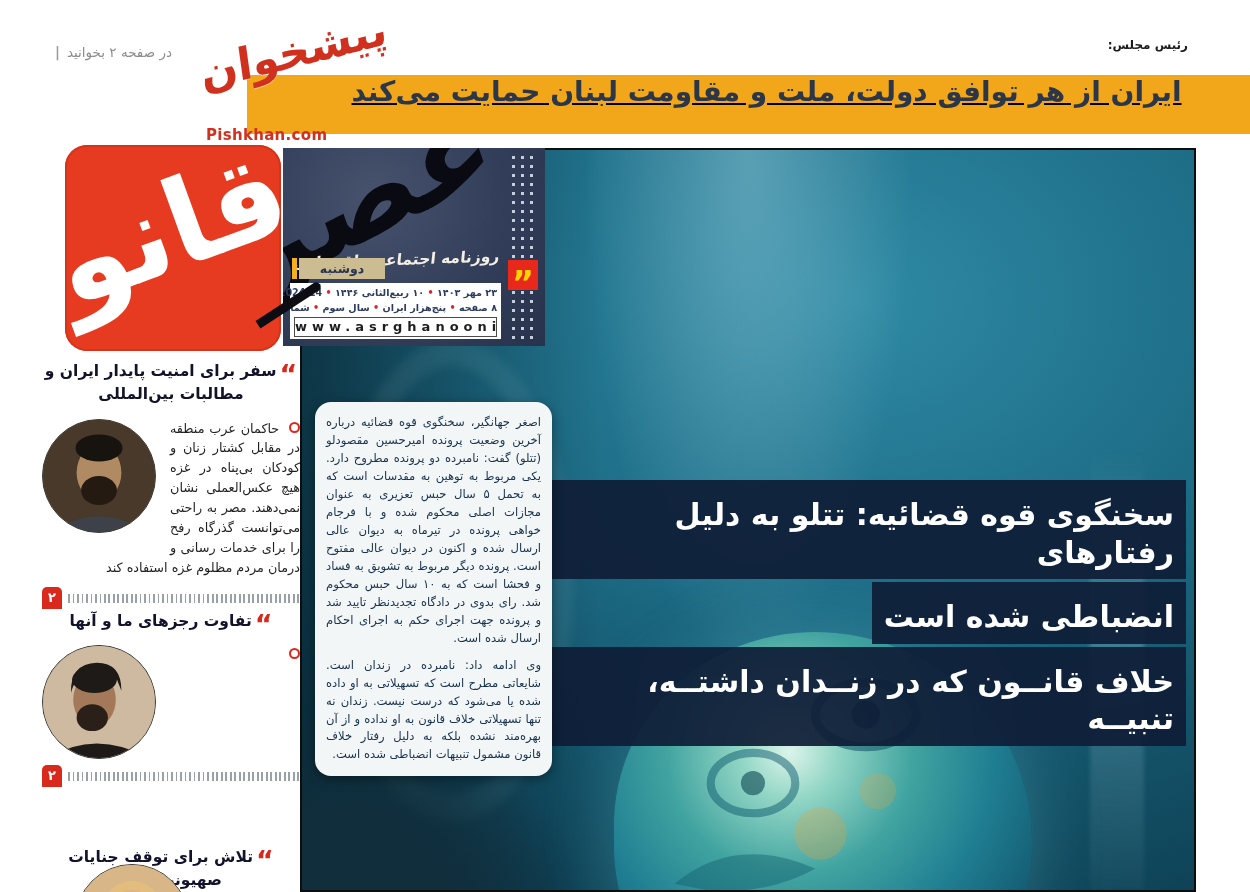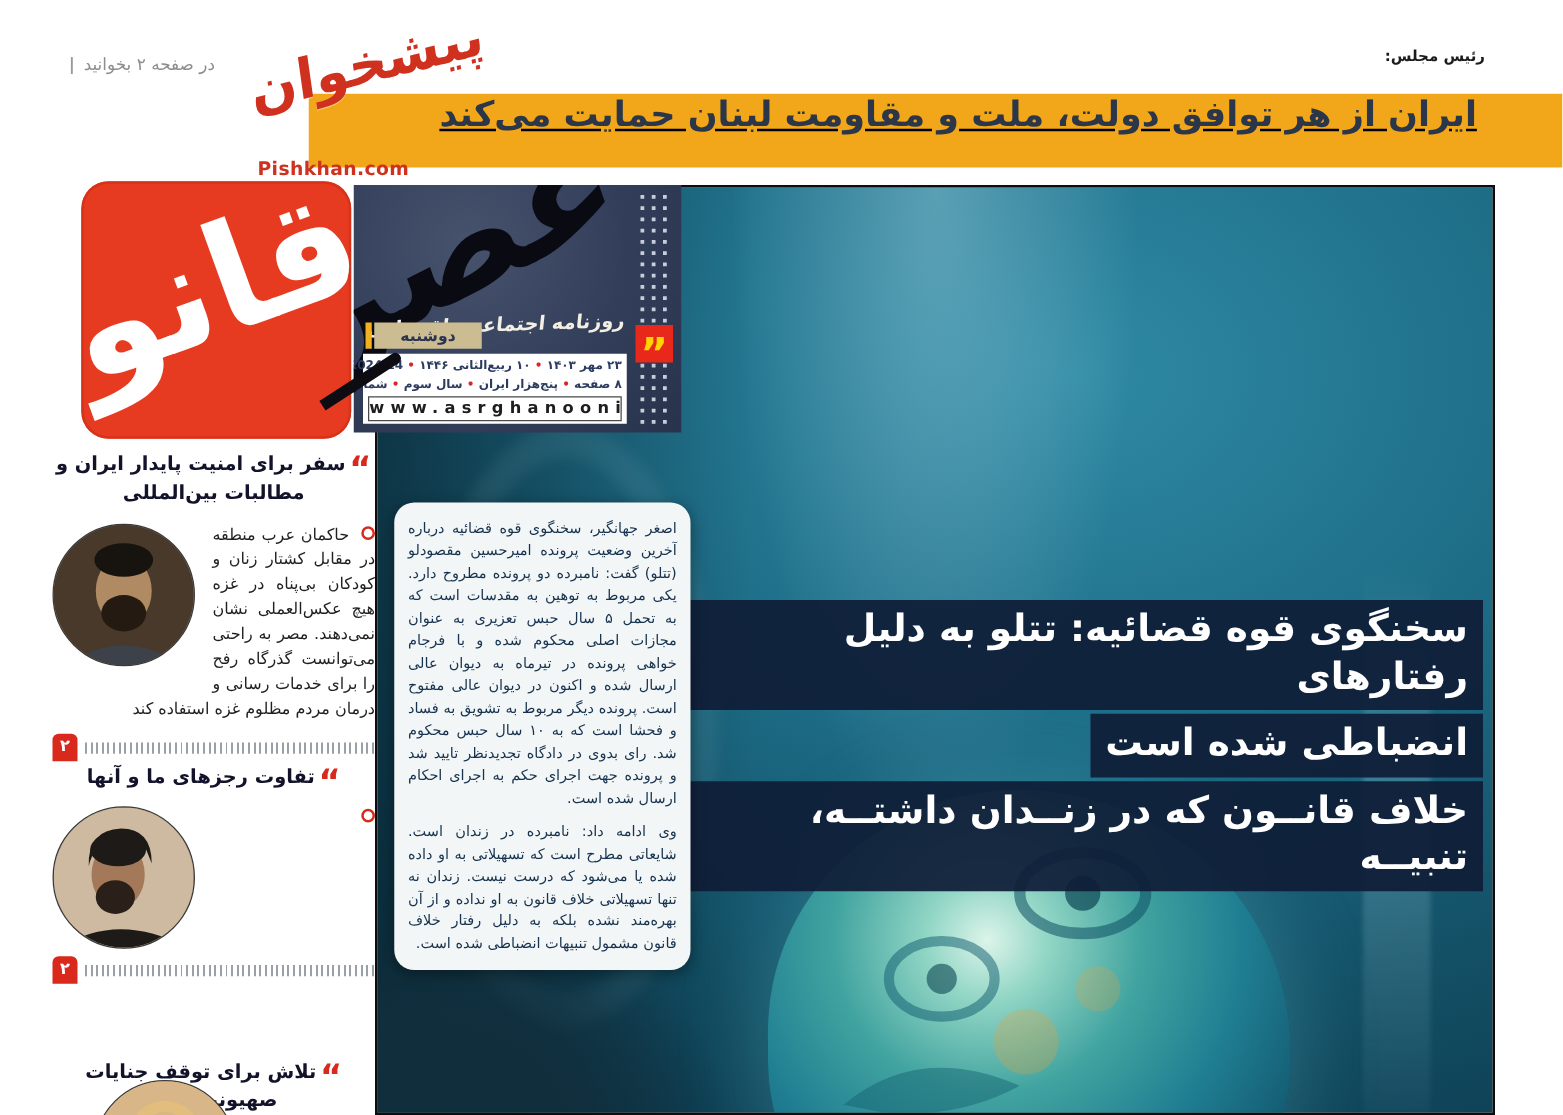--- a/index.html
+++ b/index.html
@@ -41,21 +41,21 @@
             background:radial-gradient(ellipse at 28% 100%, #112e3c 32%, rgba(17,46,60,0) 72%);}
 
   
   .headline{position:absolute;top:18px;right:14px;z-index:4;text-align:right;line-height:1.12;}
   .hl1{font-size:96px;font-weight:bold;color:#ffffff;text-shadow:0 5px 12px rgba(0,0,0,.5);}
   .hl2{font-size:94px;font-weight:bold;color:#FFD006;margin-top:4px;text-shadow:0 5px 12px rgba(0,0,0,.5);}
 
   
   .subhead{position:absolute;top:330px;right:8px;width:640px;z-index:4;text-align:right;}
   .subhead .bar{display:inline-block;background:rgba(15,29,55,.93);color:#fff;font-size:30px;
-                font-weight:bold;padding:5px 12px 8px;margin-bottom:3px;line-height:1.25;}
+                font-weight:bold;padding:16px 12px 8px;margin-bottom:3px;line-height:1.25;}
   .subhead .bar.short{margin-left:86px;}
 
   
   .textbox{position:absolute;left:13px;top:252px;width:237px;z-index:5;background:#F2F6F6;
            border-radius:16px;padding:12px 11px;box-shadow:0 3px 12px rgba(0,0,0,.4);box-sizing:border-box;}
   .textbox p{margin:0 0 9px;font-size:11.6px;line-height:1.55;color:#17324f;text-align:justify;}
   .textbox p:last-child{margin-bottom:0;}
 
   
   .masthead{position:absolute;top:148px;left:283px;width:262px;height:198px;z-index:5;overflow:hidden;

